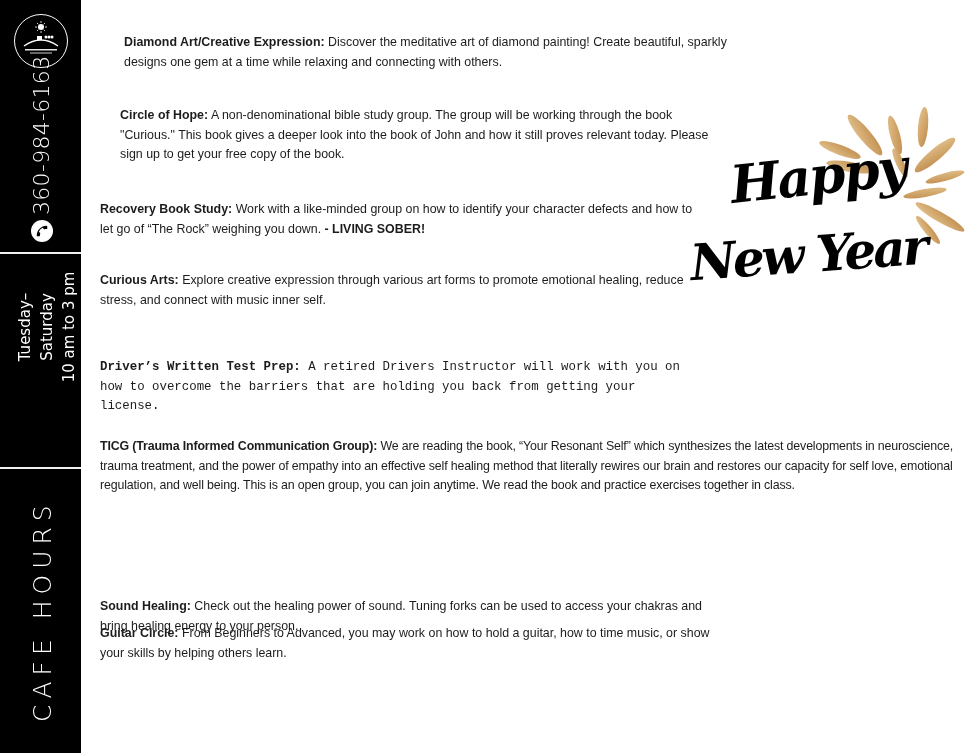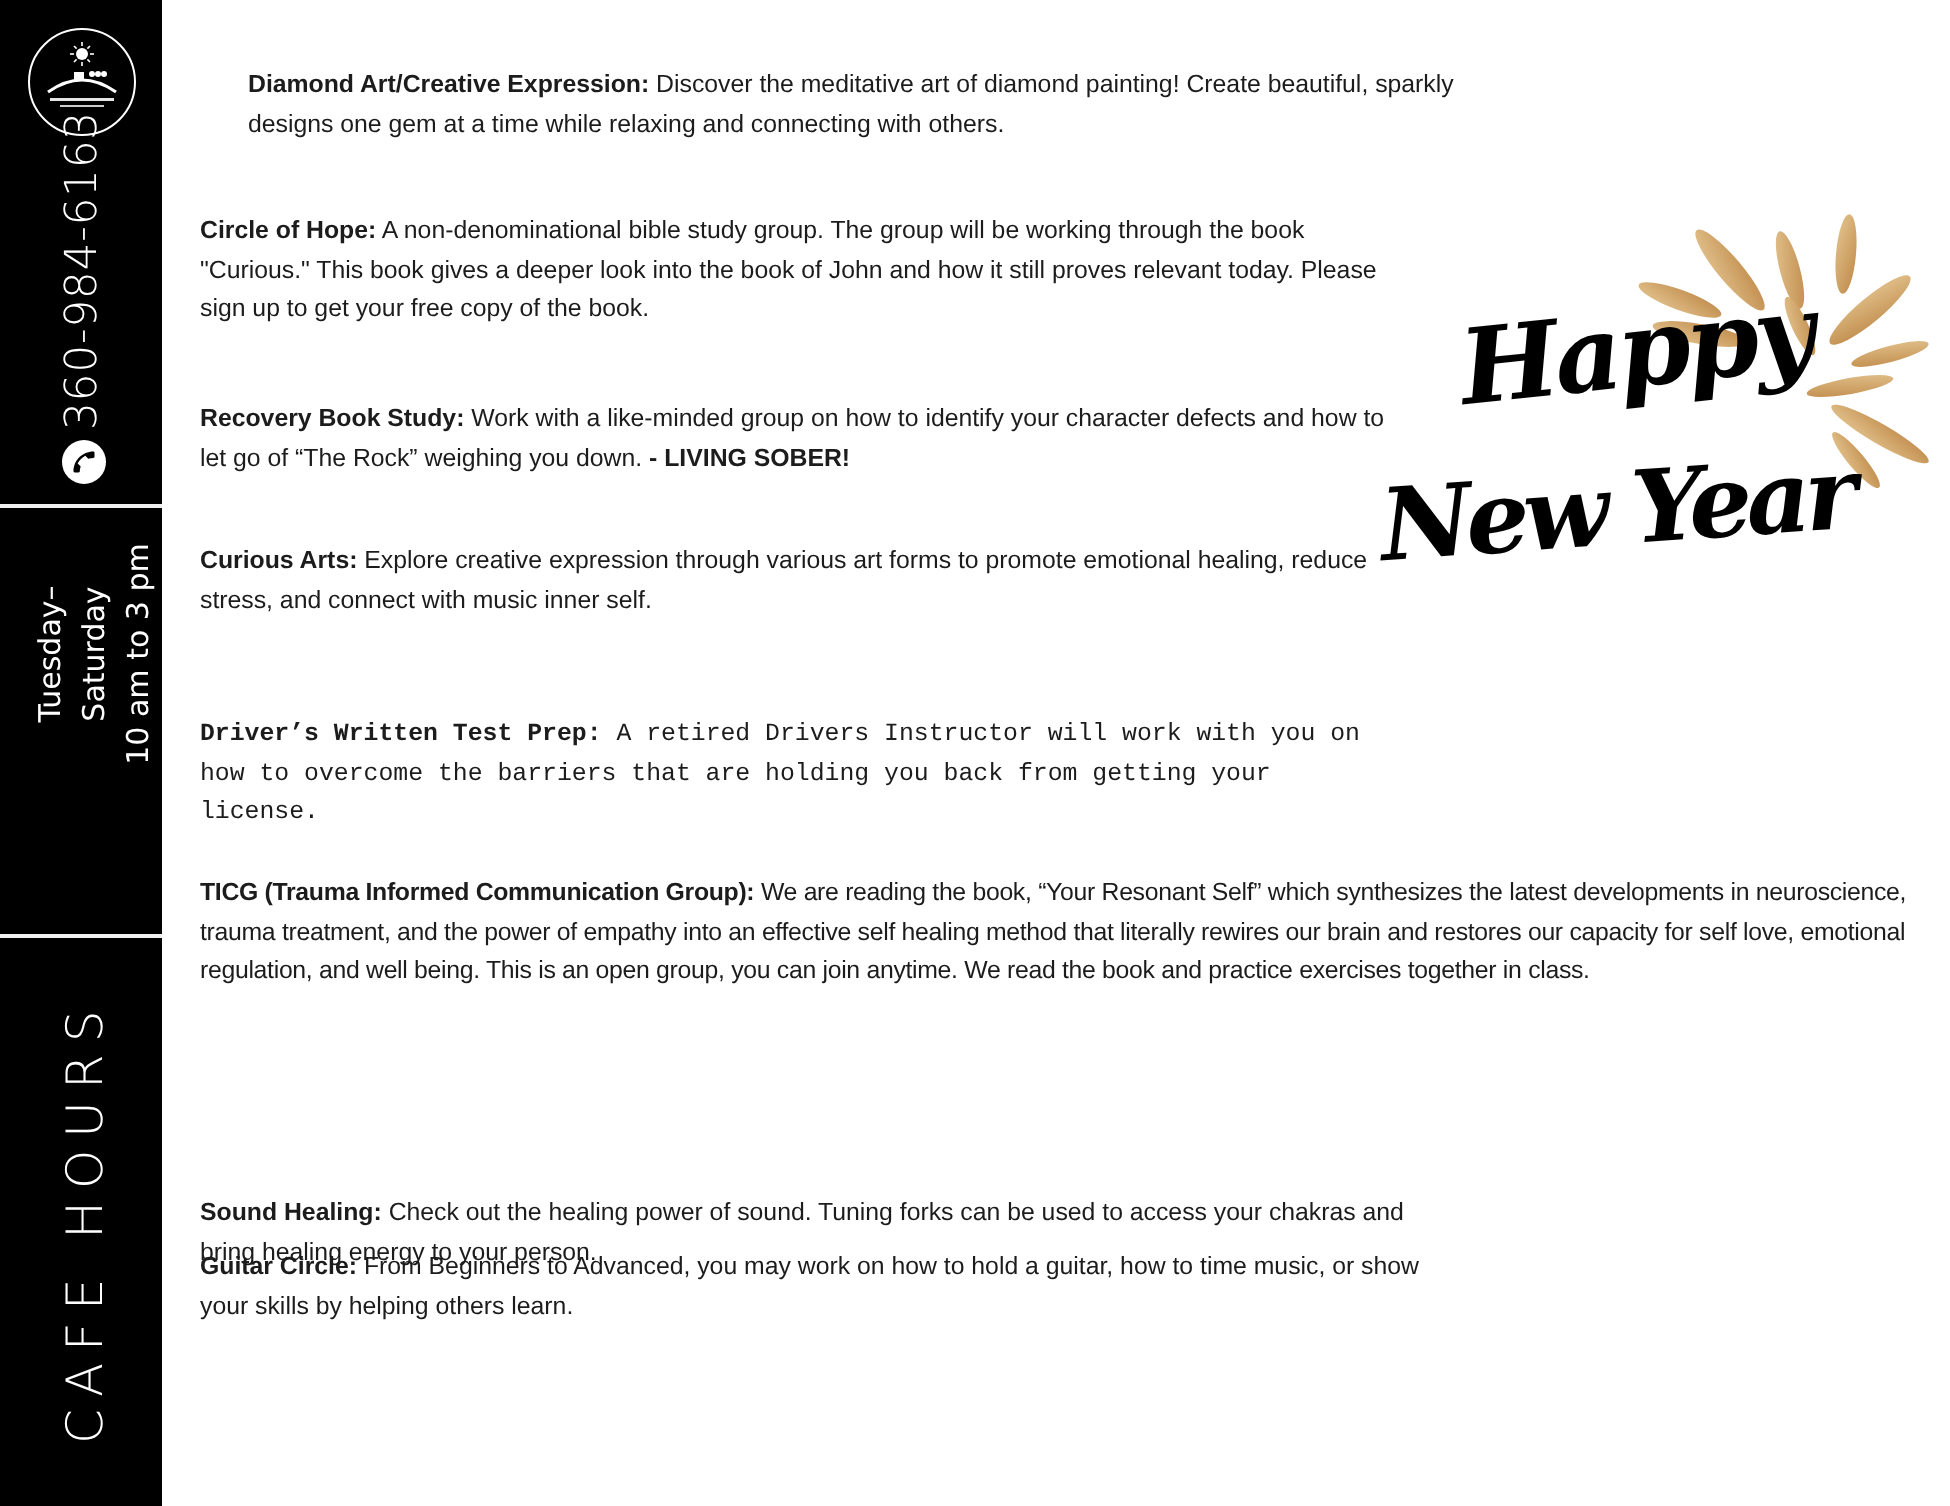--- a/index.html
+++ b/index.html
@@ -114,21 +114,21 @@
 
     <div class="divider" style="top:467px;"></div>
 
     <div class="vtext cafe-hours">CAFE HOURS</div>
   </div>
 
   <div class="entry" style="top:33px; width:620px;margin-left:24px;">
     <span class="title">Diamond Art/Creative Expression:</span><span> Discover the meditative art of diamond painting! Create beautiful, sparkly designs one gem at a time while relaxing and connecting with others.</span>
   </div>
 
-  <div class="entry" style="top:106px; width:608px;">
+  <div class="entry" style="top:106px; width:608px;margin-left:20px;">
     <span class="title">Circle of Hope:</span><span> A non-denominational bible study group. The group will be working through the book "Curious." This book gives a deeper look into the book of John and how it still proves relevant today. Please sign up to get your free copy of the book.</span>
   </div>
 
   <div class="entry" style="top:200px; width:608px;">
     <span class="title">Recovery Book Study:</span><span> Work with a like-minded group on how to identify your character defects and how to let go of “The Rock” weighing you down.  </span><span class="title">- LIVING SOBER!</span>
   </div>
 
   <div class="entry" style="top:271px; width:596px;">
     <span class="title">Curious Arts:</span><span> Explore creative expression through various art forms to promote emotional healing, reduce stress, and connect with music inner self.</span>
   </div>

